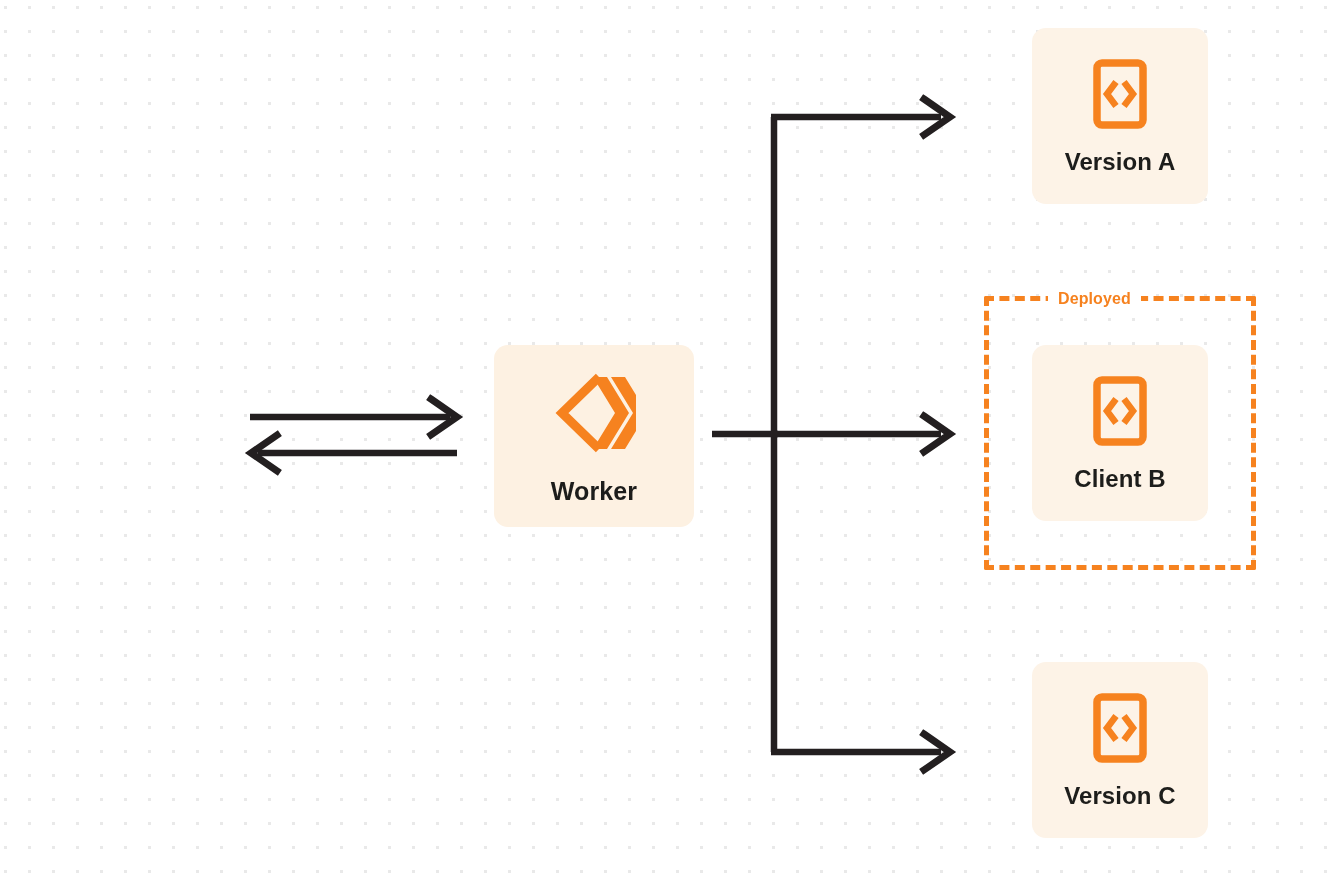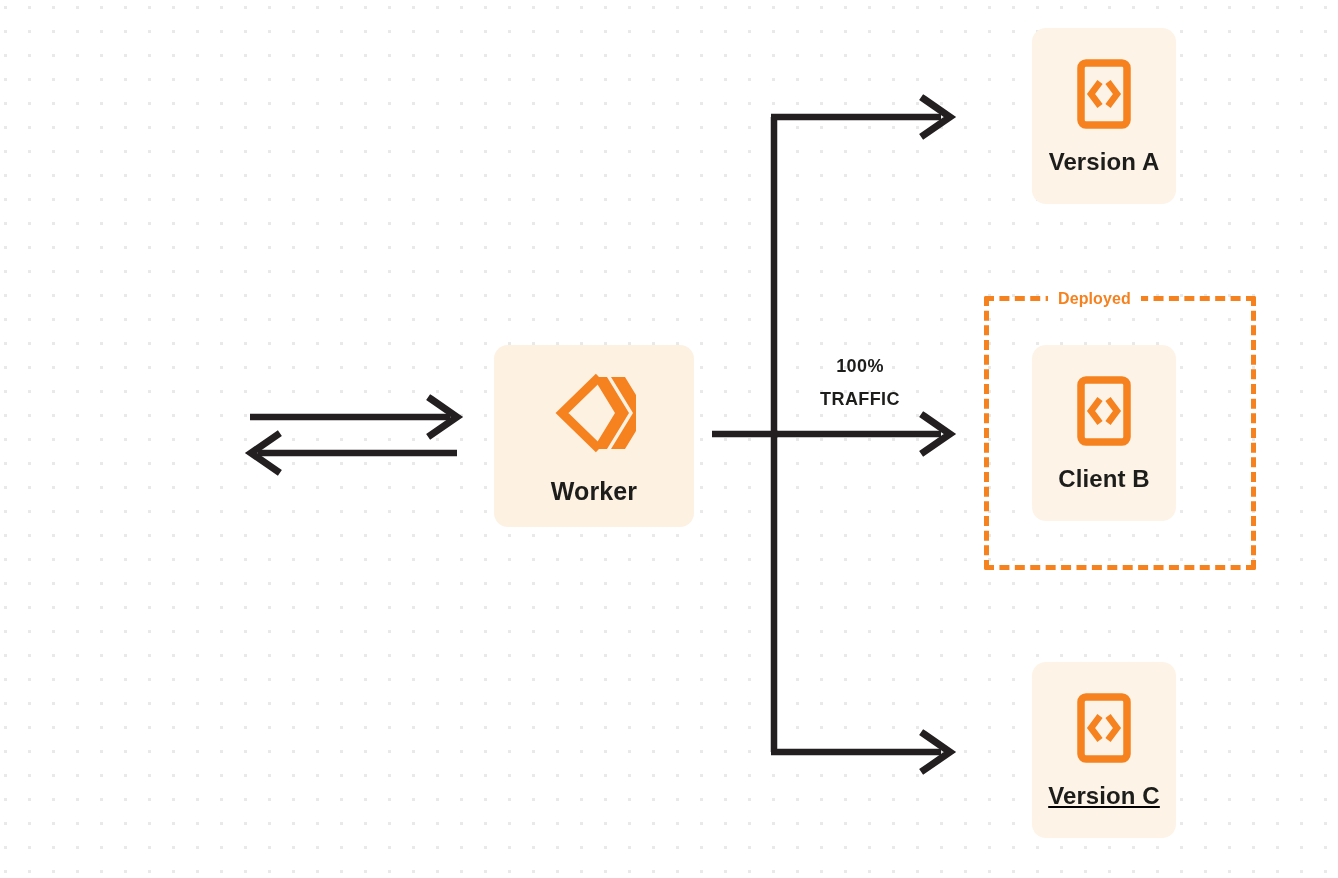--- a/index.html
+++ b/index.html
@@ -54,28 +54,28 @@
 
   .node-worker {
     left: 494px;
     top: 345px;
     width: 200px;
     height: 182px;
     background-color: #fdf1e2;
   }
 
   .node-version {
-    width: 144px;
+    width: 176px;
     height: 176px;
     background-color: #fdf3e7;
   }
 
   .node-version-a { left: 1032px; top: 28px; }
   .node-version-b { left: 1032px; top: 345px; }
-  .node-version-c { left: 1032px; top: 662px; text-decoration: underline; }
+  .node-version-c { left: 1032px; top: 662px; }
 
   .node-label {
     font-size: 24px;
     font-weight: bold;
     color: #1d1d1b;
     letter-spacing: 0.1px;
     line-height: 1;
   }
 
   .node-client .node-label { font-size: 25px; }
@@ -212,18 +212,14 @@
         <path d="M 24 24 L 15 36 L 24 48" stroke="#f6821f" stroke-width="6.5" fill="none" stroke-linejoin="miter" stroke-linecap="butt"></path>
         <path d="M 32 24 L 41 36 L 32 48" stroke="#f6821f" stroke-width="6.5" fill="none" stroke-linejoin="miter" stroke-linecap="butt"></path>
       </svg>
     </span>
     <span class="node-label">Version C</span>
   </div>
 
   <div class="deployed-box"></div>
   <div class="deployed-label">Deployed</div>
 
-  <div class="traffic-label">
-    <div>100%</div>
-    <div>TRAFFIC</div>
-  </div>
 
 </div>
 
 </body></html>

